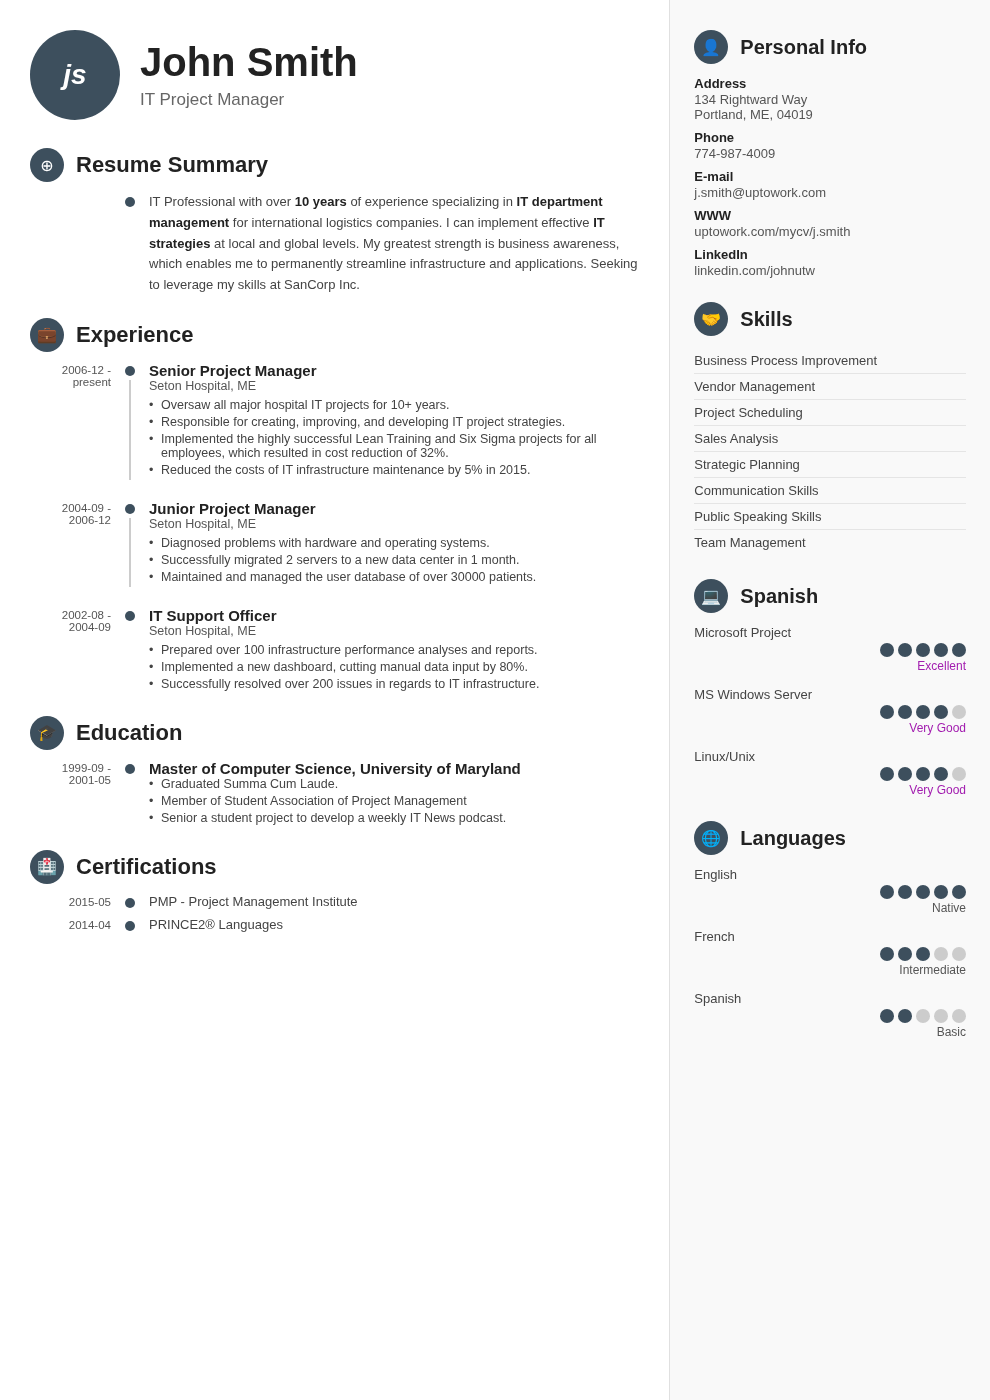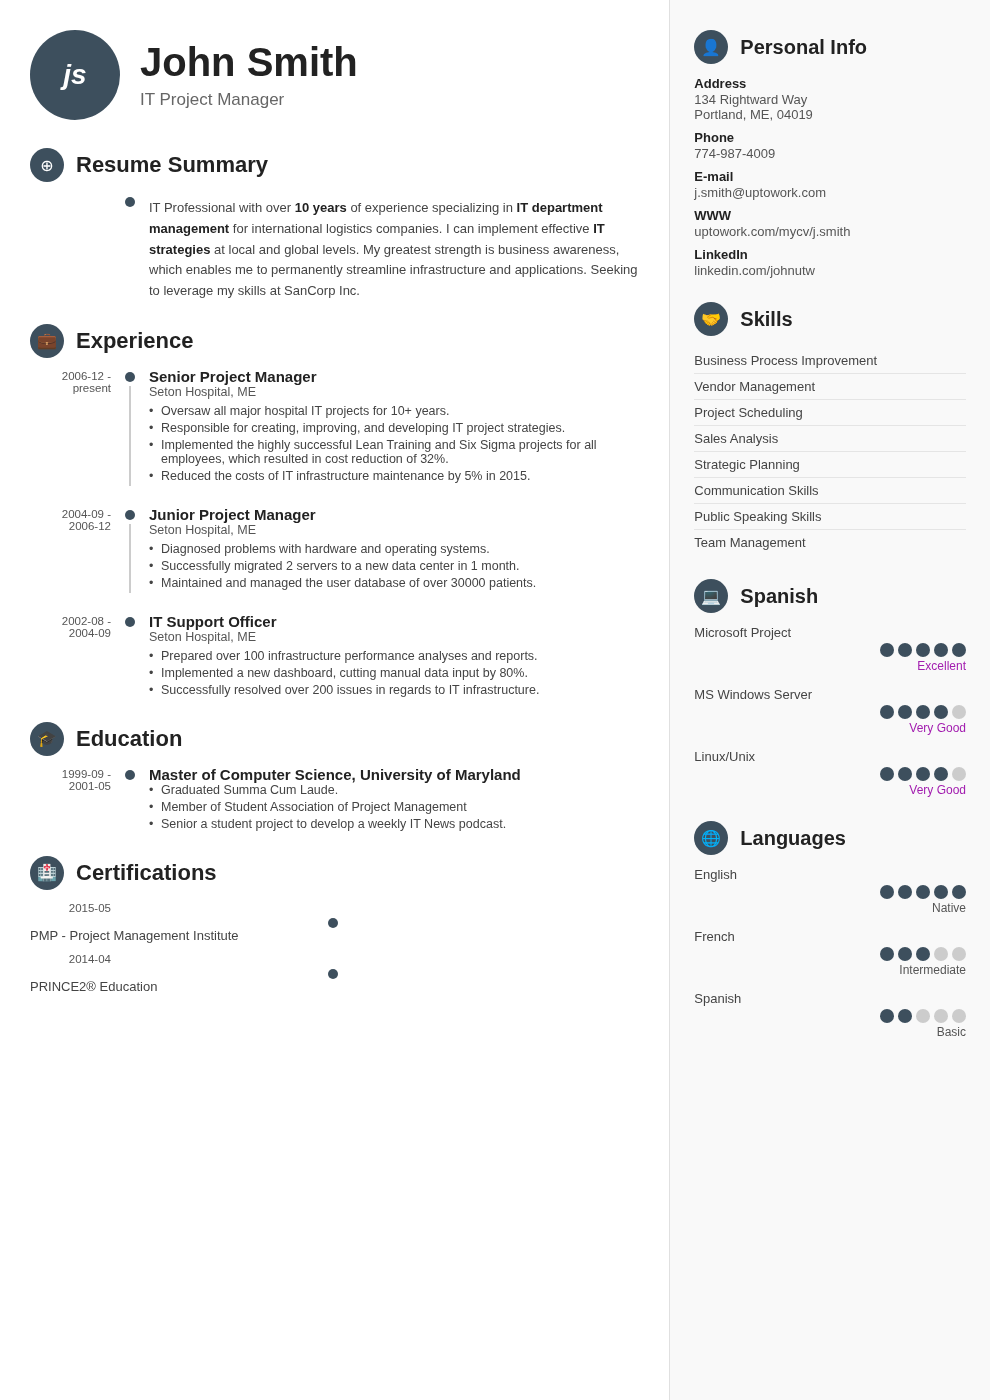--- a/index.html
+++ b/index.html
@@ -149,31 +149,29 @@
       position: absolute;
       left: 0;
     }
 
     
     .summary-text {
       font-size: 13px;
       color: #444;
       line-height: 1.6;
       padding-left: 109px;
-      margin-top: 6px;
     }
     .summary-text strong {
       color: #222;
     }
 
     
     .cert-item {
       display: flex;
       margin-bottom: 8px;
-      flex-direction: column;
     }
     .cert-date {
       width: 95px;
       flex-shrink: 0;
       font-size: 11.5px;
       color: #555;
       text-align: right;
       padding-right: 14px;
       padding-top: 2px;
     }
@@ -438,21 +436,21 @@
           <div class="cert-dot-col">
             <div class="cert-dot"></div>
           </div>
           <div class="cert-text">PMP - Project Management Institute</div>
         </div>
         <div class="cert-item">
           <div class="cert-date">2014-04</div>
           <div class="cert-dot-col">
             <div class="cert-dot"></div>
           </div>
-          <div class="cert-text">PRINCE2® Education</div>
+          <div class="cert-text">PRINCE2® Languages</div>
         </div>
       </div>
     </div>
 
   </div>
 
   <div class="right-col">
 
     <div class="right-section">
       <div class="right-section-header">

